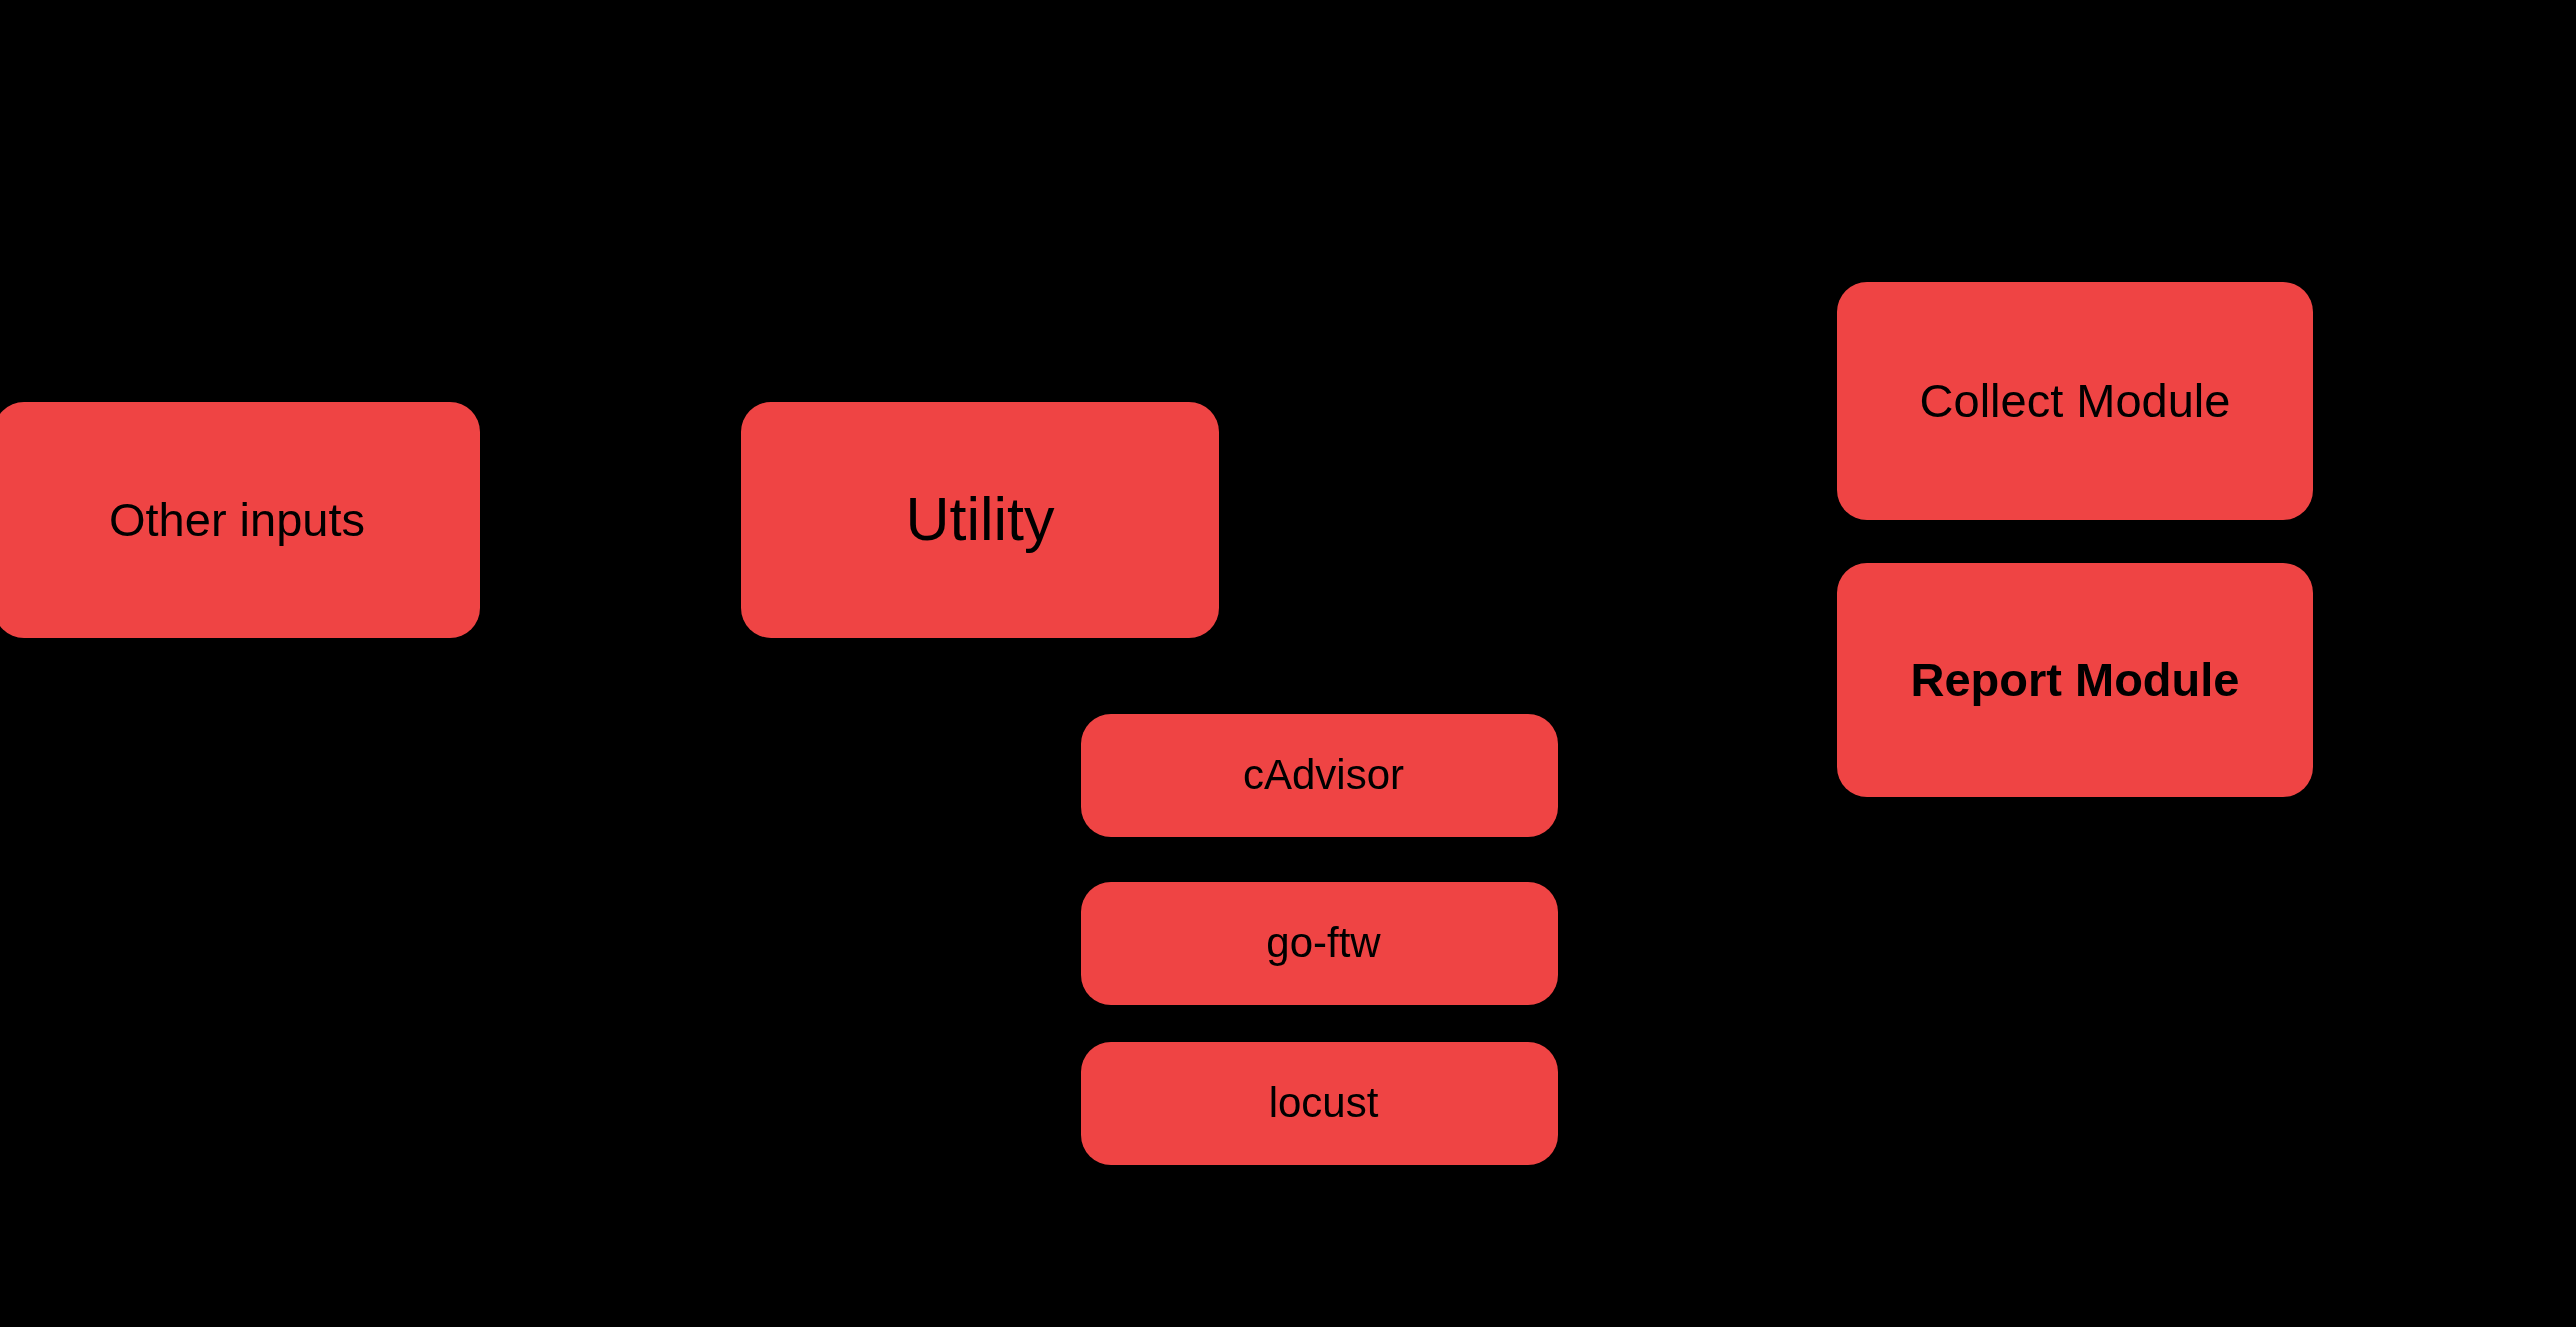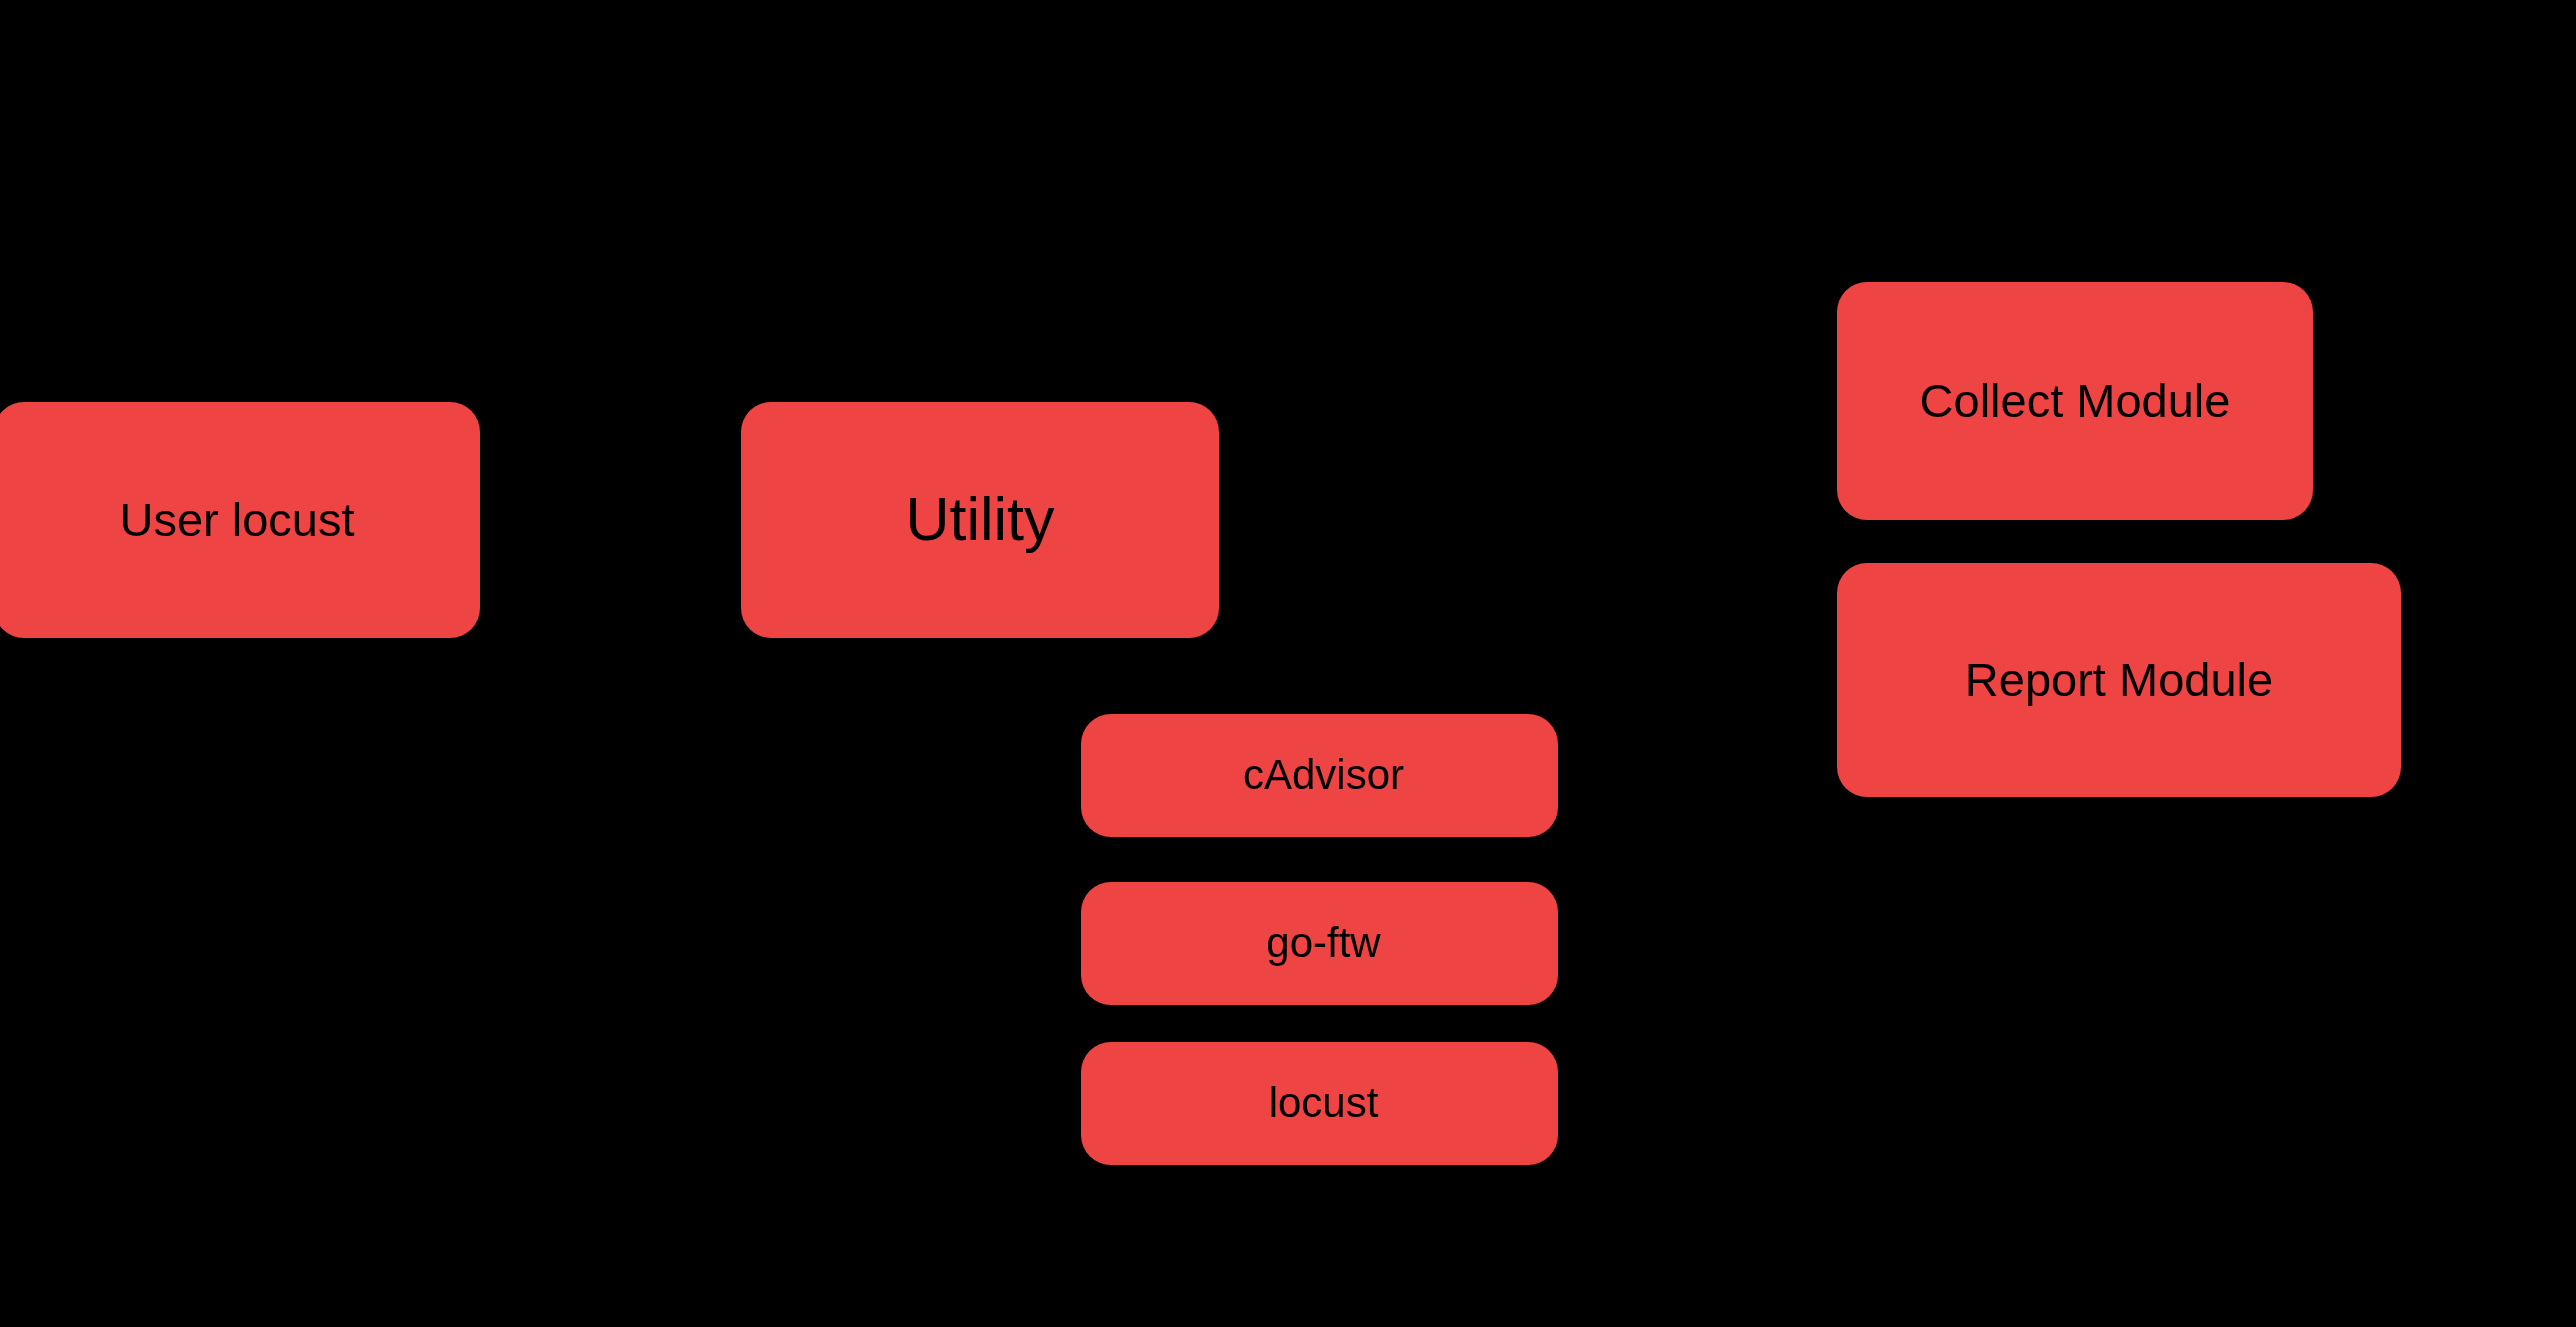--- a/index.html
+++ b/index.html
@@ -74,32 +74,33 @@
   #node-collect-module {
     left: 1837px;
     top: 282px;
     width: 476px;
     height: 238px;
     font-size: 47px;
   }
   #node-report-module {
     left: 1837px;
     top: 563px;
-    width: 564px;
+    width: 476px;
     height: 234px;
     font-size: 47px;
+    font-weight: bold;
   }
 </style>
 </head>
 <body>
 
 <div id="canvas">
 
   <div class="node" id="node-user-inputs">
-    <span class="node-label">User locust</span>
+    <span class="node-label">Other inputs</span>
   </div>
 
   <div class="node" id="node-utility">
     <span class="node-label">Utility</span>
   </div>
 
   <div class="node util-item" id="node-cadvisor">
     <span class="node-label">cAdvisor</span>
   </div>
 

